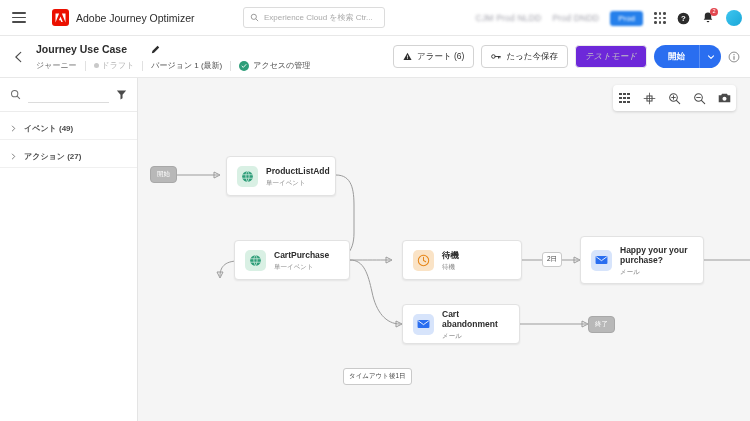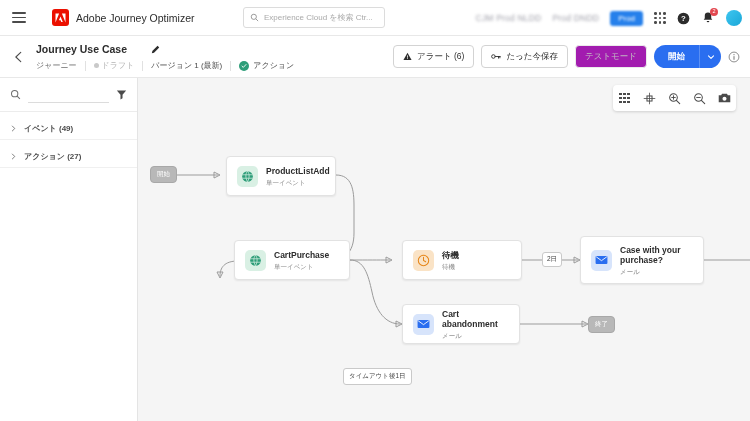--- a/index.html
+++ b/index.html
@@ -78,21 +78,21 @@
   .check-circle { width: 10px; height: 10px; border-radius: 50%; background: #2d9d78;
     display: flex; align-items: center; justify-content: center; }
 
   .actions { position: absolute; right: 10px; top: 9px; display: flex;
     align-items: center; gap: 7px; }
   .btn {
     height: 23px; border: 1px solid #d3d3d3; border-radius: 4px; background: #fff;
     display: flex; align-items: center; gap: 5px; padding: 0 9px;
     font-size: 8.5px; color: #2c2c2c; white-space: nowrap; cursor: pointer;
   }
-  .btn.disabled { border-color: #ebebeb; color: #c3c3c3; cursor: default; background:#a21caf; }
+  .btn.disabled { border-color: #ebebeb; color: #c3c3c3; cursor: default; background:#6d28d9;font-style:italic; }
   .btn-split { display: flex; align-items: center; }
   .btn-primary {
     height: 23px; background: #2a6ef0; color: #fff; border: none;
     border-radius: 12px 0 0 12px; font-size: 8.5px; padding: 0 14px;
     display: flex; align-items: center; cursor: pointer; font-weight: bold;
   }
   .btn-primary-caret {
     height: 23px; width: 22px; background: #2a6ef0; border-radius: 0 12px 12px 0;
     border-left: 1px solid #5a8ff4; display: flex; align-items: center;
     justify-content: center; cursor: pointer; color: #fff;
@@ -242,21 +242,21 @@
       </span>
       <span class="meta-sep"></span>
       <span class="meta-ver">バージョン 1 (最新)</span>
       <span class="meta-sep"></span>
       <span class="saved">
         <span class="check-circle">
           <svg width="6" height="6" viewBox="0 0 12 12">
               <path d="M2 6.3 4.6 8.8 10 3" fill="none" stroke="#fff" stroke-width="1.8" stroke-linecap="round" stroke-linejoin="round"></path>
             </svg>
         </span>
-        <span>アクション</span>
+        <span>アクセスの管理</span>
       </span>
     </div>
 
     <div class="actions">
       <div class="btn">
         <svg width="9" height="9" viewBox="0 0 16 16">
           <path d="M8 1.3 15.2 14.4H.8z" fill="#2c2c2c"></path>
           <rect x="7.3" y="6" width="1.4" height="4.2" fill="#fff"></rect>
           <rect x="7.3" y="11" width="1.4" height="1.4" fill="#fff"></rect>
         </svg>
@@ -443,21 +443,21 @@
     </div>
 
     <div class="node" style="left:442px; top:158px; width:124px; height:48px;">
       <div class="node-ico ico-mail">
         <svg width="13" height="10" viewBox="0 0 18 13">
           <rect x="0.8" y="0.8" width="16.4" height="11.4" rx="1.4" fill="#2a6ef0"></rect>
           <path d="M1.6 2 9 7.4 16.4 2" fill="none" stroke="#fff" stroke-width="1.2"></path>
         </svg>
       </div>
       <div class="node-txt">
-        <span class="node-title">Case with your purchase?</span>
+        <span class="node-title">Happy your your purchase?</span>
         <span class="node-sub">メール</span>
       </div>
     </div>
 
     <div class="node" style="left:264px; top:226px; width:118px; height:40px;">
       <div class="node-ico ico-mail">
         <svg width="13" height="10" viewBox="0 0 18 13">
           <rect x="0.8" y="0.8" width="16.4" height="11.4" rx="1.4" fill="#2a6ef0"></rect>
           <path d="M1.6 2 9 7.4 16.4 2" fill="none" stroke="#fff" stroke-width="1.2"></path>
         </svg>

